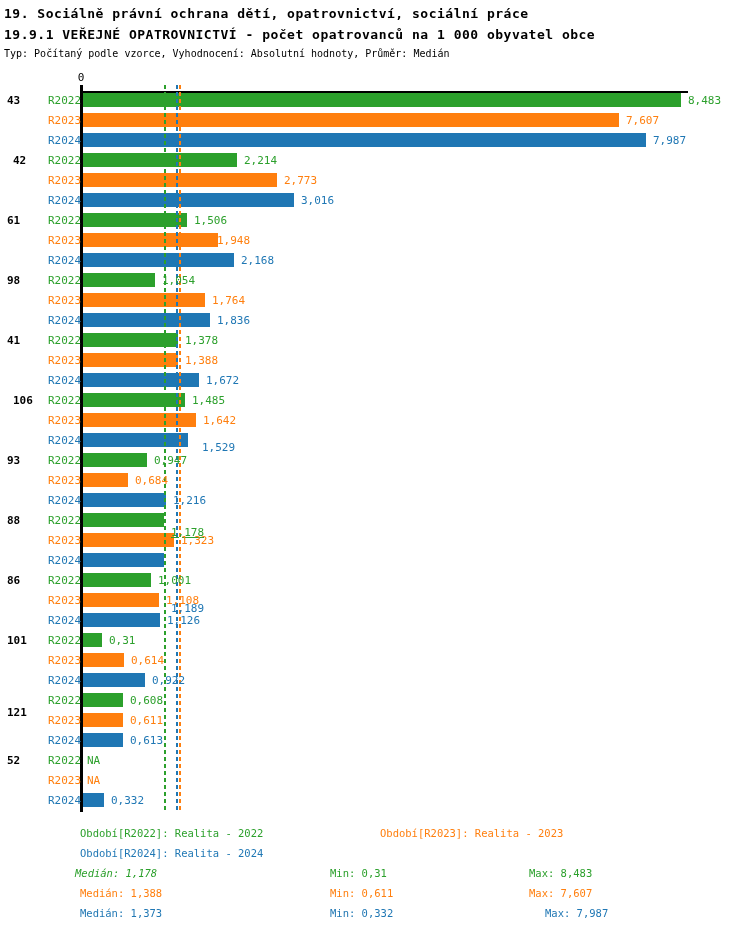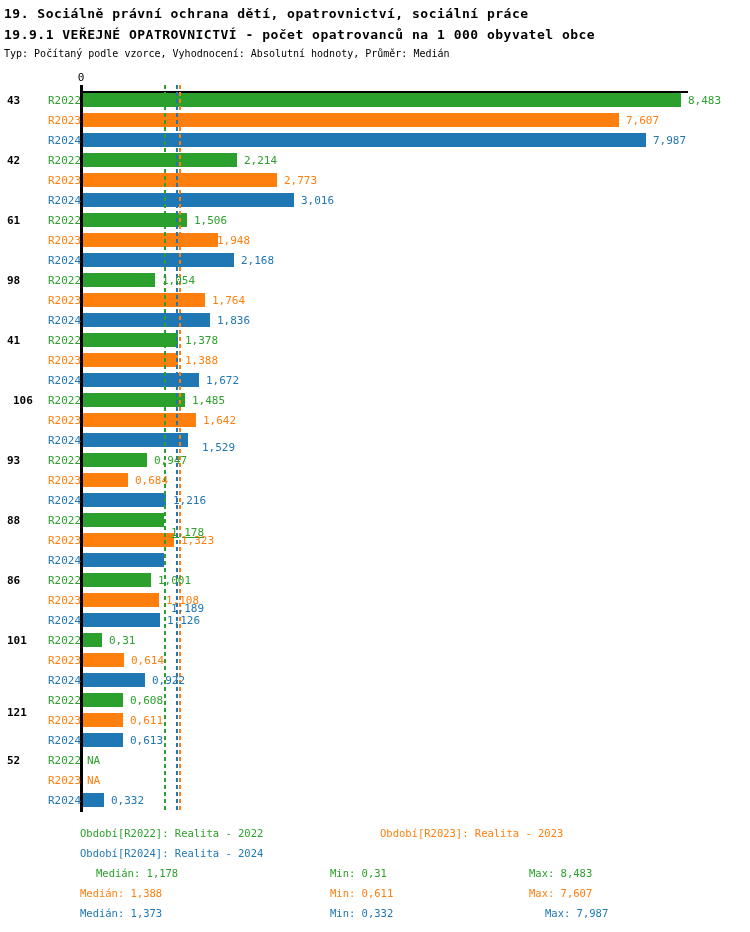--- a/index.html
+++ b/index.html
@@ -36,21 +36,21 @@
 <div class="txt grp" style="left: 7px; top: 94px; color: rgb(0, 0, 0);">43</div>
     <div class="txt" style="left: 48px; top: 94px; color: rgb(44, 160, 44);">R2022</div>
     <div class="bar" style="left: 80px; top: 93px; width: 601px; height: 14px; background: rgb(44, 160, 44);"></div>
     <div class="txt" style="left: 688px; top: 94px; color: rgb(44, 160, 44);">8,483</div>
     <div class="txt" style="left: 48px; top: 114px; color: rgb(255, 127, 14);">R2023</div>
     <div class="bar" style="left: 80px; top: 113px; width: 539px; height: 14px; background: rgb(255, 127, 14);"></div>
     <div class="txt" style="left: 626px; top: 114px; color: rgb(255, 127, 14);">7,607</div>
     <div class="txt" style="left: 48px; top: 134px; color: rgb(31, 119, 180);">R2024</div>
     <div class="bar" style="left: 80px; top: 133px; width: 566px; height: 14px; background: rgb(31, 119, 180);"></div>
     <div class="txt" style="left: 653px; top: 134px; color: rgb(31, 119, 180);">7,987</div>
-    <div class="txt grp" style="left: 7px; top: 154px; color: rgb(0, 0, 0);">42</div>
+    <div class="txt grp" style="left: 13px; top: 154px; color: rgb(0, 0, 0);">42</div>
     <div class="txt" style="left: 48px; top: 154px; color: rgb(44, 160, 44);">R2022</div>
     <div class="bar" style="left: 80px; top: 153px; width: 157px; height: 14px; background: rgb(44, 160, 44);"></div>
     <div class="txt" style="left: 244px; top: 154px; color: rgb(44, 160, 44);">2,214</div>
     <div class="txt" style="left: 48px; top: 174px; color: rgb(255, 127, 14);">R2023</div>
     <div class="bar" style="left: 80px; top: 173px; width: 197px; height: 14px; background: rgb(255, 127, 14);"></div>
     <div class="txt" style="left: 284px; top: 174px; color: rgb(255, 127, 14);">2,773</div>
     <div class="txt" style="left: 48px; top: 194px; color: rgb(31, 119, 180);">R2024</div>
     <div class="bar" style="left: 80px; top: 193px; width: 214px; height: 14px; background: rgb(31, 119, 180);"></div>
     <div class="txt" style="left: 301px; top: 194px; color: rgb(31, 119, 180);">3,016</div>
     <div class="txt grp" style="left: 7px; top: 214px; color: rgb(0, 0, 0);">61</div>
@@ -155,21 +155,21 @@
     <div class="median-line" style="left: 178.9px; background: repeating-linear-gradient(rgb(255, 127, 14) 0px, rgb(255, 127, 14) 4px, transparent 4px, transparent 7px);"></div>
     <div class="median-line" style="left: 175.8px; background: repeating-linear-gradient(rgb(31, 119, 180) 0px, rgb(31, 119, 180) 4px, transparent 4px, transparent 7px);"></div>
     <div class="axis-v"></div>
     <div class="axis-top"></div>
   </div>
 
 <div class="txt-sm" style="left: 80px; top: 827px; color: rgb(44, 160, 44);">Období[R2022]: Realita - 2022</div>
 <div class="txt-sm" style="left: 380px; top: 827px; color: rgb(255, 127, 14);">Období[R2023]: Realita - 2023</div>
 <div class="txt-sm" style="left: 80px; top: 847px; color: rgb(31, 119, 180);">Období[R2024]: Realita - 2024</div>
 
-<div class="txt-sm" style="left: 96px; top: 867px; color: rgb(44, 160, 44);">Medián: 1,178</div>
+<div class="txt-sm" style="left: 75px; top: 867px; color: rgb(44, 160, 44); font-style: italic;">Medián: 1,178</div>
 <div class="txt-sm" style="left: 330px; top: 867px; color: rgb(44, 160, 44);">Min: 0,31</div>
 <div class="txt-sm" style="left: 529px; top: 867px; color: rgb(44, 160, 44);">Max: 8,483</div>
 
 <div class="txt-sm" style="left: 80px; top: 887px; color: rgb(255, 127, 14);">Medián: 1,388</div>
 <div class="txt-sm" style="left: 330px; top: 887px; color: rgb(255, 127, 14);">Min: 0,611</div>
 <div class="txt-sm" style="left: 529px; top: 887px; color: rgb(255, 127, 14);">Max: 7,607</div>
 
 <div class="txt-sm" style="left: 80px; top: 907px; color: rgb(31, 119, 180);">Medián: 1,373</div>
 <div class="txt-sm" style="left: 330px; top: 907px; color: rgb(31, 119, 180);">Min: 0,332</div>
 <div class="txt-sm" style="left: 529px; top: 907px; color: rgb(31, 119, 180); padding-left: 16px;">Max: 7,987</div>

